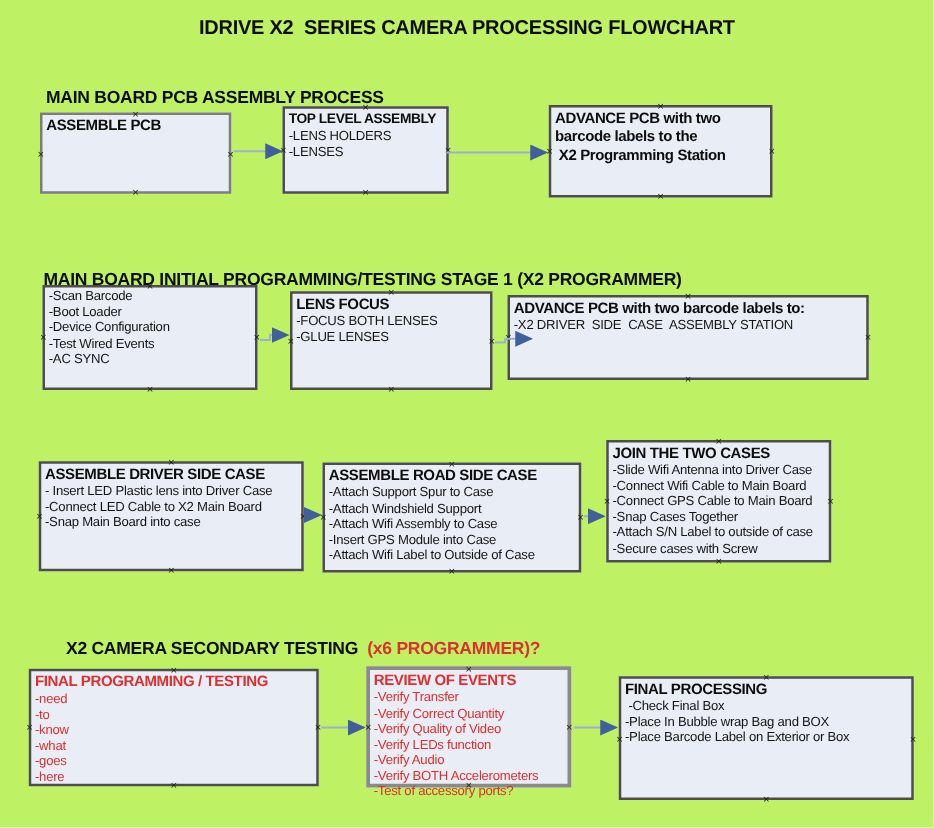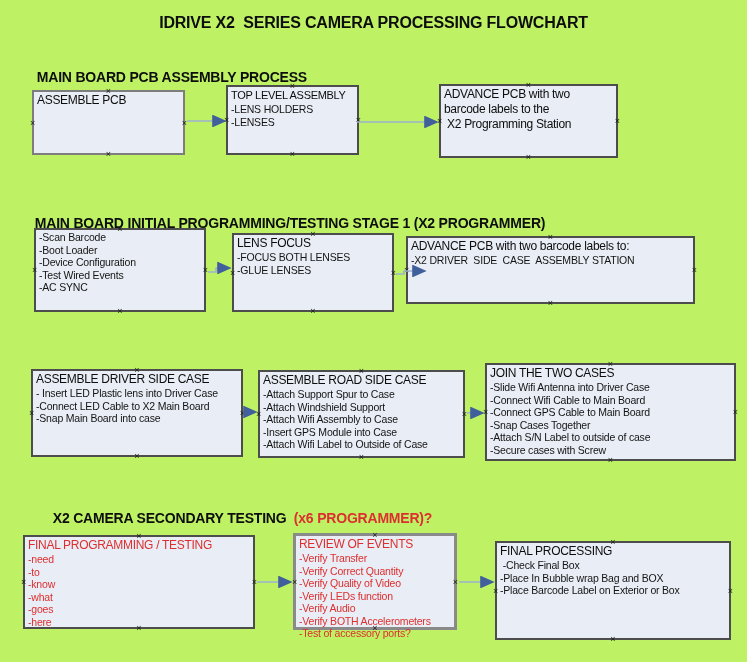--- a/index.html
+++ b/index.html
@@ -10,21 +10,21 @@
          font-weight:bold;font-size:16px;letter-spacing:-0.2px;color:#0d0d0d;white-space:pre;}
 
   .sec-h{position:absolute;font-weight:bold;font-size:14px;letter-spacing:-0.2px;
          color:#0d0d0d;white-space:pre;}
   .sec-h .hl{color:var(--red,#dd2f2f);}
 
   .box{position:absolute;background:var(--box-fill,#e9edf5);
        border:2px solid #4d4d4d;box-sizing:border-box;padding:1px 3px;}
   .box.gray{border-color:#7d7d7d;}
   .box.gray-thick{border-width:3px;border-color:#8a8a8a;}
-  .box-title{font-weight:normal;font-size:12px;line-height:15px;letter-spacing:-0.3px;
+  .box-title{font-weight:bold;font-size:12px;line-height:15px;letter-spacing:-0.3px;
              white-space:pre-wrap;color:#0d0d0d;}
   .box-title.tight{font-size:11px;}
   .box-item{font-size:10.5px;line-height:12.5px;letter-spacing:-0.2px;
             white-space:pre-wrap;color:#141414;}
   .box.red .box-title,.box.red .box-item{color:var(--red,#dd2f2f);}
 
   .handle{position:absolute;font-size:9px;line-height:8px;color:#1c1c1c;
           pointer-events:none;font-weight:normal;}
   .handle-top{top:-5px;left:50%;transform:translateX(-50%);}
   .handle-bottom{bottom:-5px;left:50%;transform:translateX(-50%);}
@@ -133,21 +133,21 @@
         <div class="box-item">-Attach Windshield Support</div>
         <div class="box-item">-Attach Wifi Assembly to Case</div>
         <div class="box-item">-Insert GPS Module into Case</div>
         <div class="box-item">-Attach Wifi Label to Outside of Case</div>
       </div>
   <span class="handle handle-top">×</span>
       <span class="handle handle-bottom">×</span>
       <span class="handle handle-left">×</span>
       <span class="handle handle-right">×</span>
     </div>
-  <div class="box" style="left:485px;top:363px;width:251px;height:98px">
+  <div class="box" style="left:485px;top:352px;width:180px;height:98px">
     <div class="box-title">JOIN THE TWO CASES</div>
     <div class="box-items">
         <div class="box-item">-Slide Wifi Antenna into Driver Case</div>
         <div class="box-item">-Connect Wifi Cable to Main Board</div>
         <div class="box-item">-Connect GPS Cable to Main Board</div>
         <div class="box-item">-Snap Cases Together</div>
         <div class="box-item">-Attach S/N Label to outside of case</div>
         <div class="box-item">-Secure cases with Screw</div>
       </div>
   <span class="handle handle-top">×</span>

